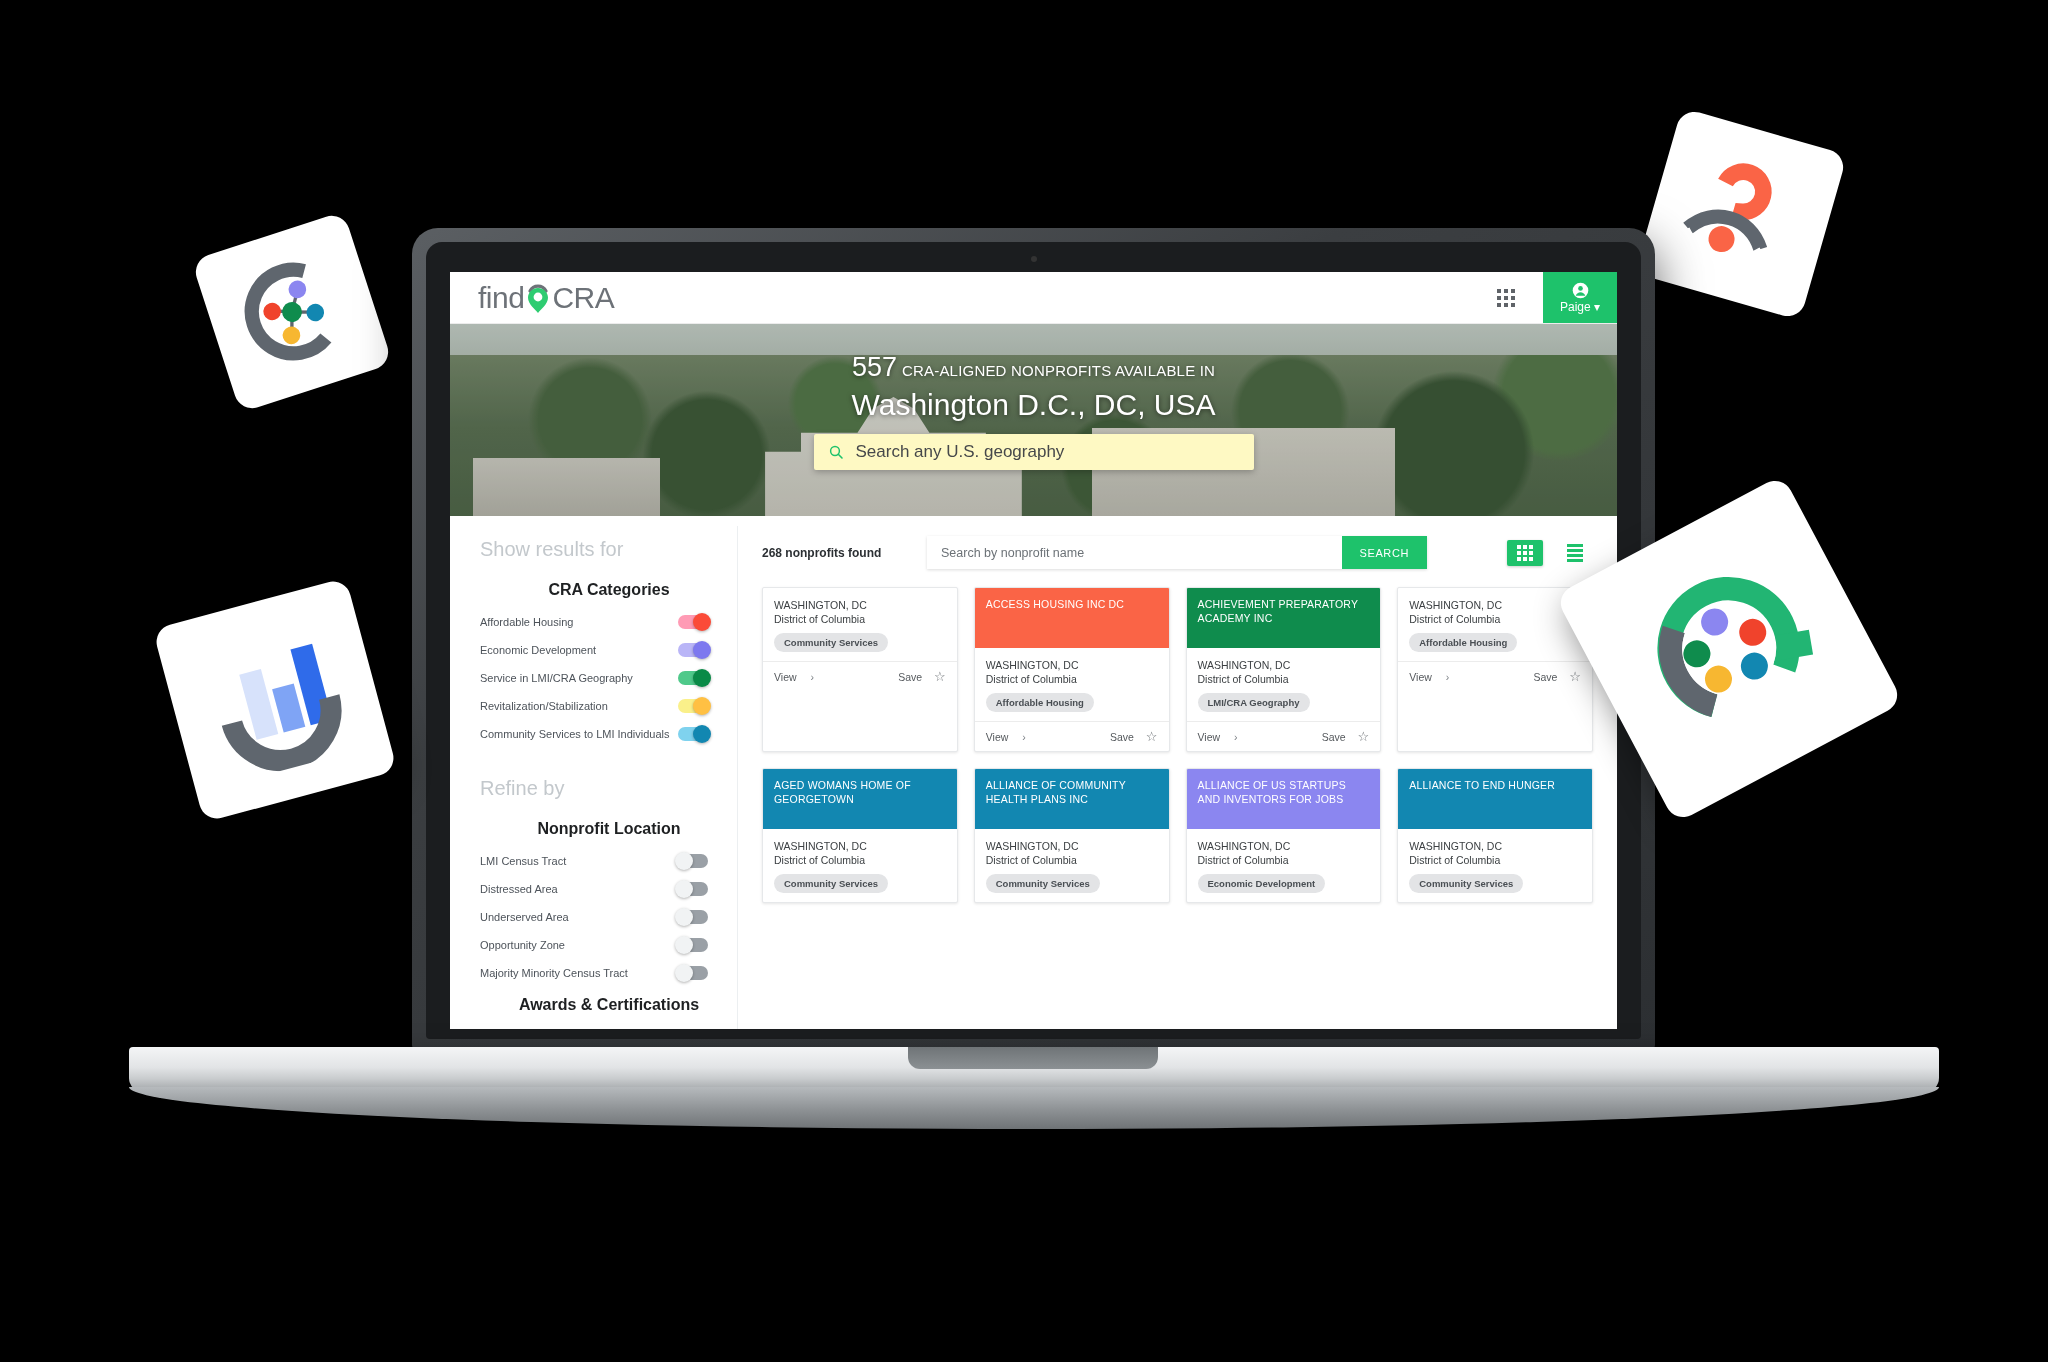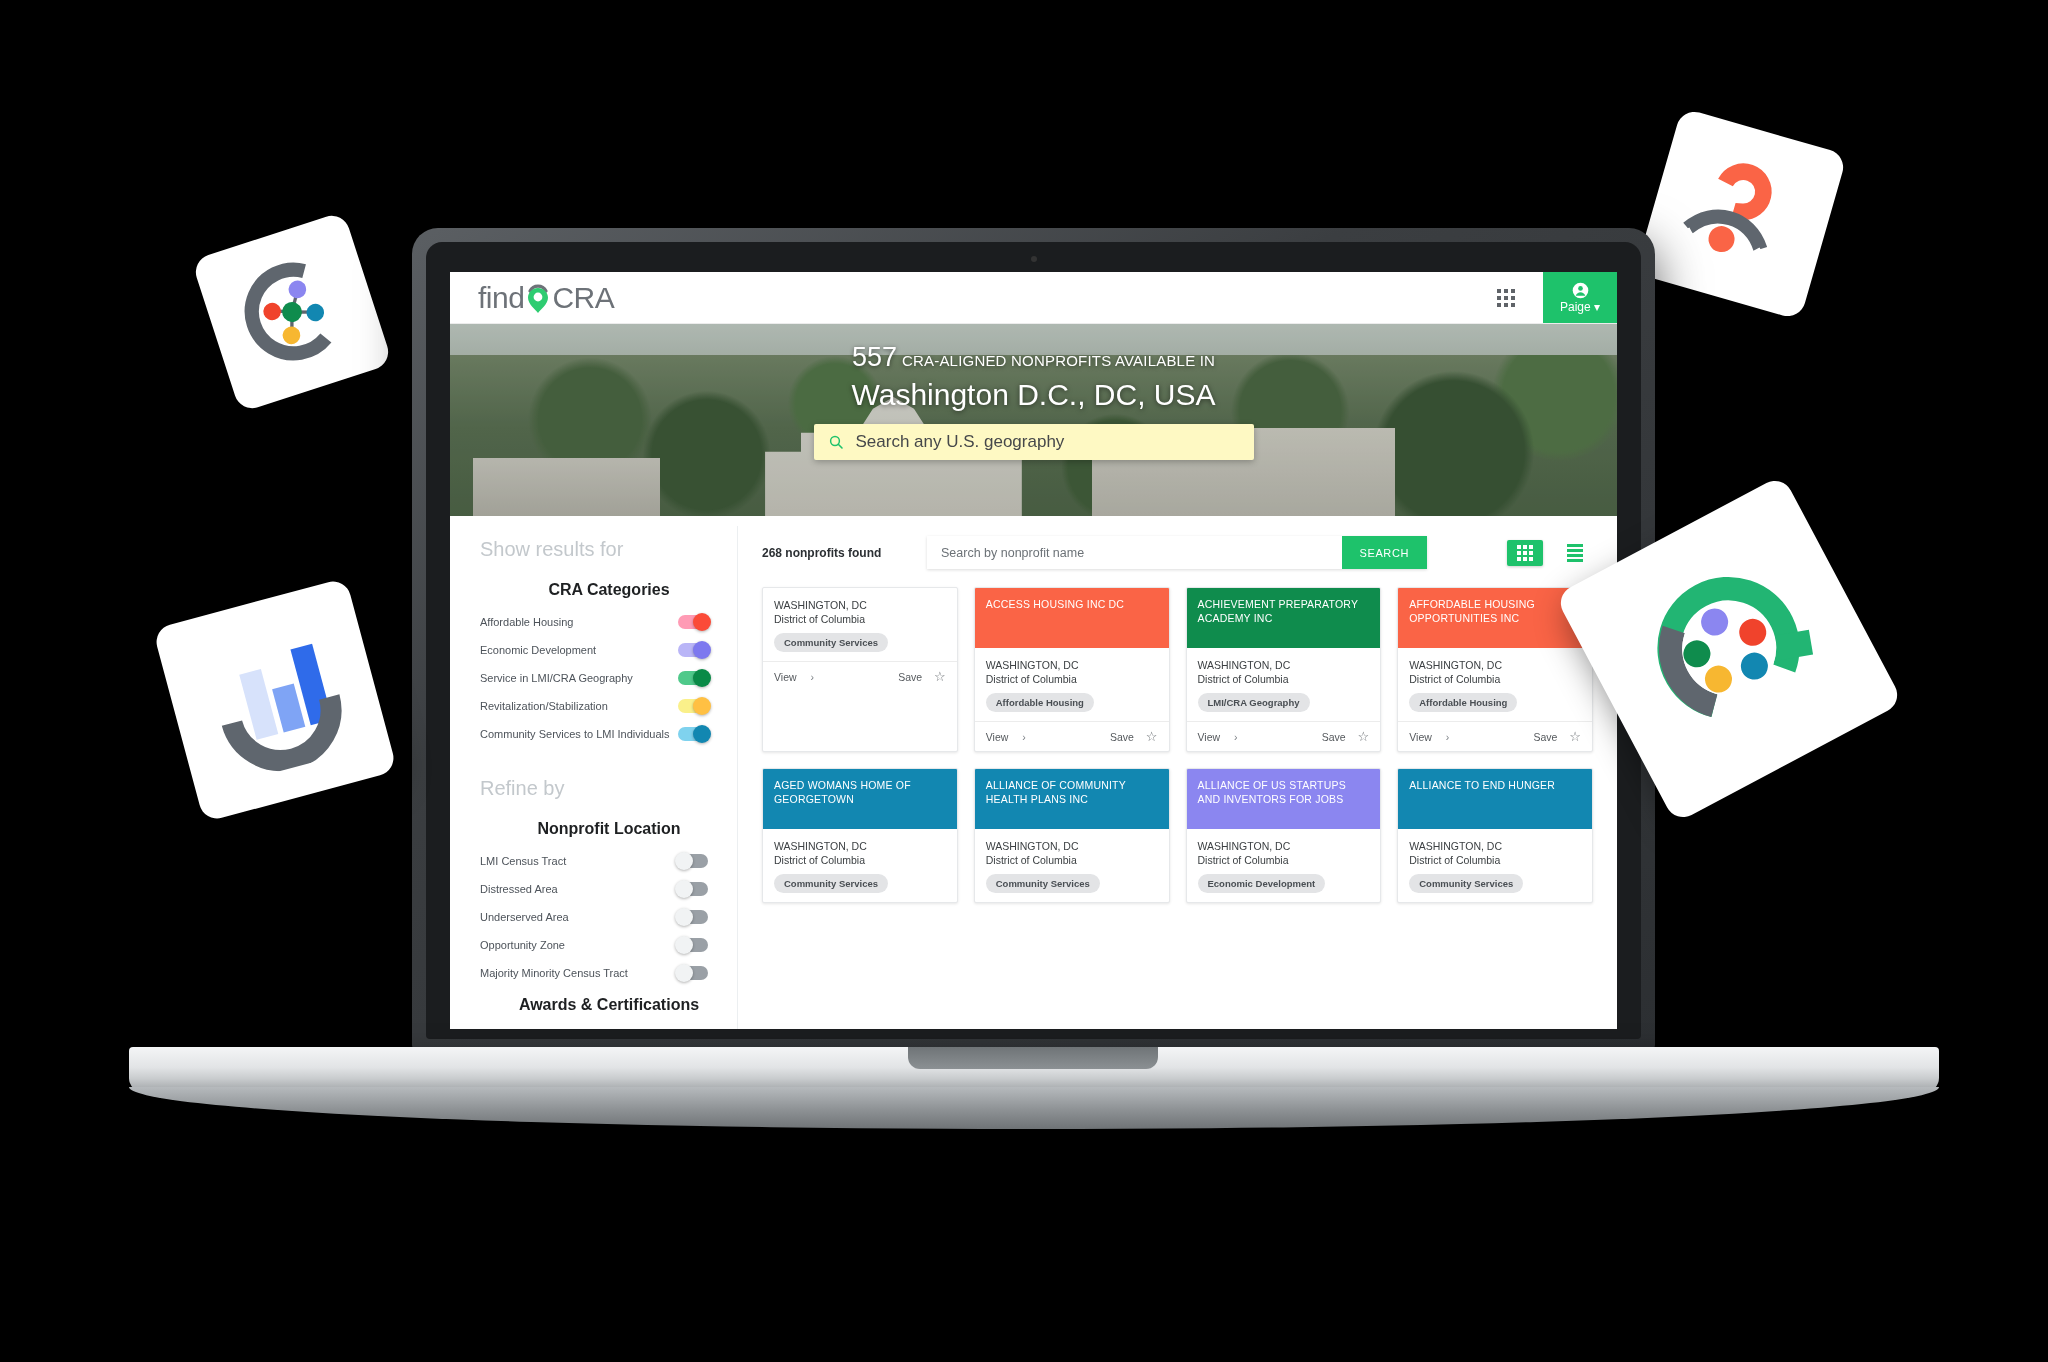--- a/index.html
+++ b/index.html
@@ -109,21 +109,21 @@
   .bldg-right {
     position: absolute; left: 55%; bottom: 0; width: 26%; height: 46%;
     background: linear-gradient(180deg,#dedbd2 0%,#c7c4bb 100%);
   }
   .bldg-left {
     position: absolute; left: 2%; bottom: 0; width: 16%; height: 30%;
     background: linear-gradient(180deg,#d8d5cd 0%,#bfbcb3 100%);
   }
   .hero-shade { position: absolute; inset: 0; background: rgba(30,40,30,.18); }
   .hero-content {
-    position: relative; z-index: 2; padding-top: 18px;
+    position: relative; z-index: 2; padding-top: 28px;
     display: flex; flex-direction: column; align-items: center;
   }
   .hero-line1 { color: #fff; text-shadow: 0 1px 4px rgba(0,0,0,.55); white-space: nowrap; }
   .hero-count { font-size: 27px; font-weight: 400; }
   .hero-sub { font-size: 15px; letter-spacing: .2px; margin-left: 5px; }
   .hero-place {
     color: #fff; font-size: 30px; font-weight: 400; margin-top: 5px;
     text-shadow: 0 1px 5px rgba(0,0,0,.55); white-space: nowrap;
   }
   .geo-search {
@@ -464,23 +464,20 @@
               </div>
               <div class="card-foot">
                 <span class="cf-view">View</span>
                 <span class="cf-chev">›</span>
                 <span class="cf-save">Save</span>
                 <span class="cf-star">☆</span>
               </div>
             </div>
 
             <div class="card">
-              <div class="card-head" style="background:#fa6446">
-                <div class="card-title">AFFORDABLE HOUSING OPPORTUNITIES INC</div>
-              </div>
               <div class="card-body">
                 <div class="card-city">WASHINGTON, DC</div>
                 <div class="card-state">District of Columbia</div>
                 <span class="pill">Affordable Housing</span>
               </div>
               <div class="card-foot">
                 <span class="cf-view">View</span>
                 <span class="cf-chev">›</span>
                 <span class="cf-save">Save</span>
                 <span class="cf-star">☆</span>

